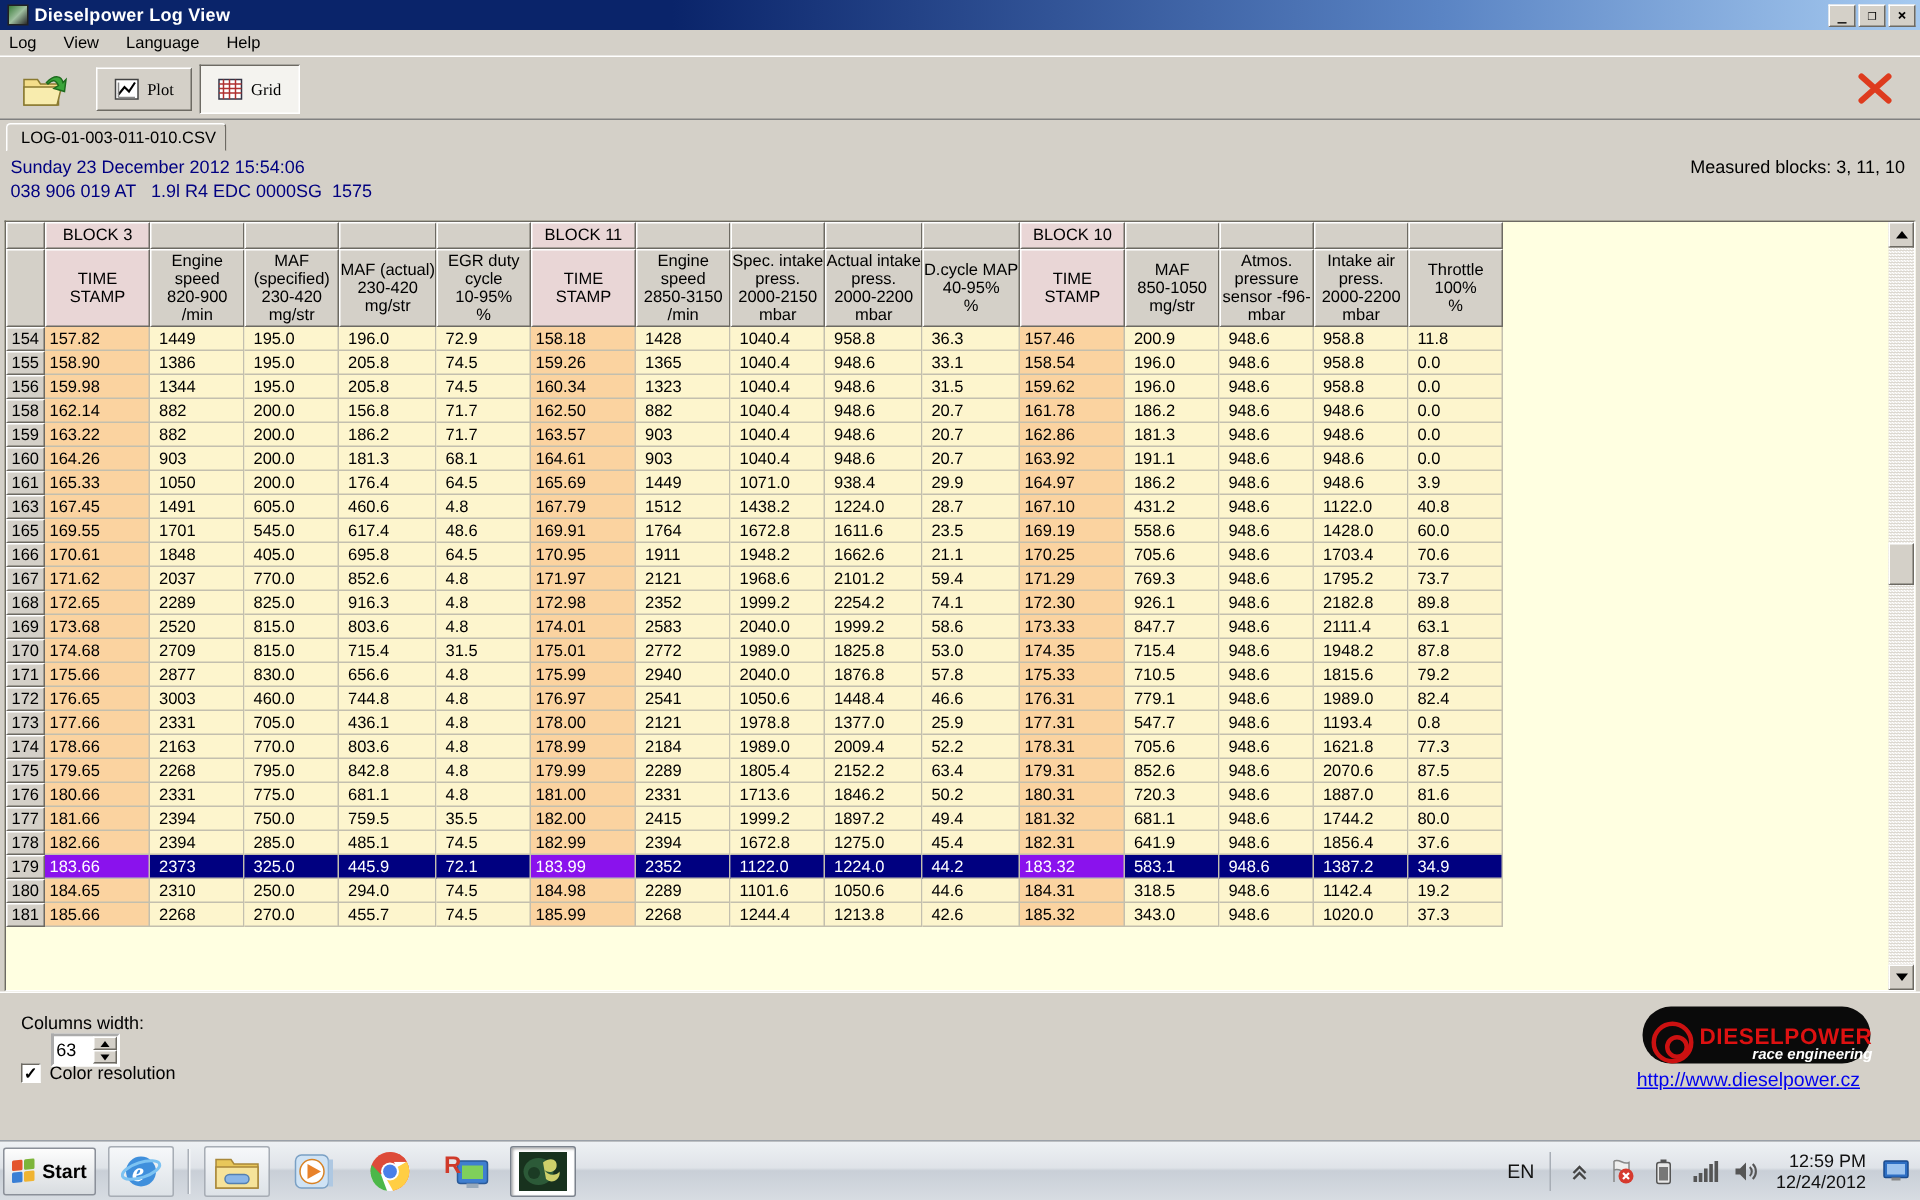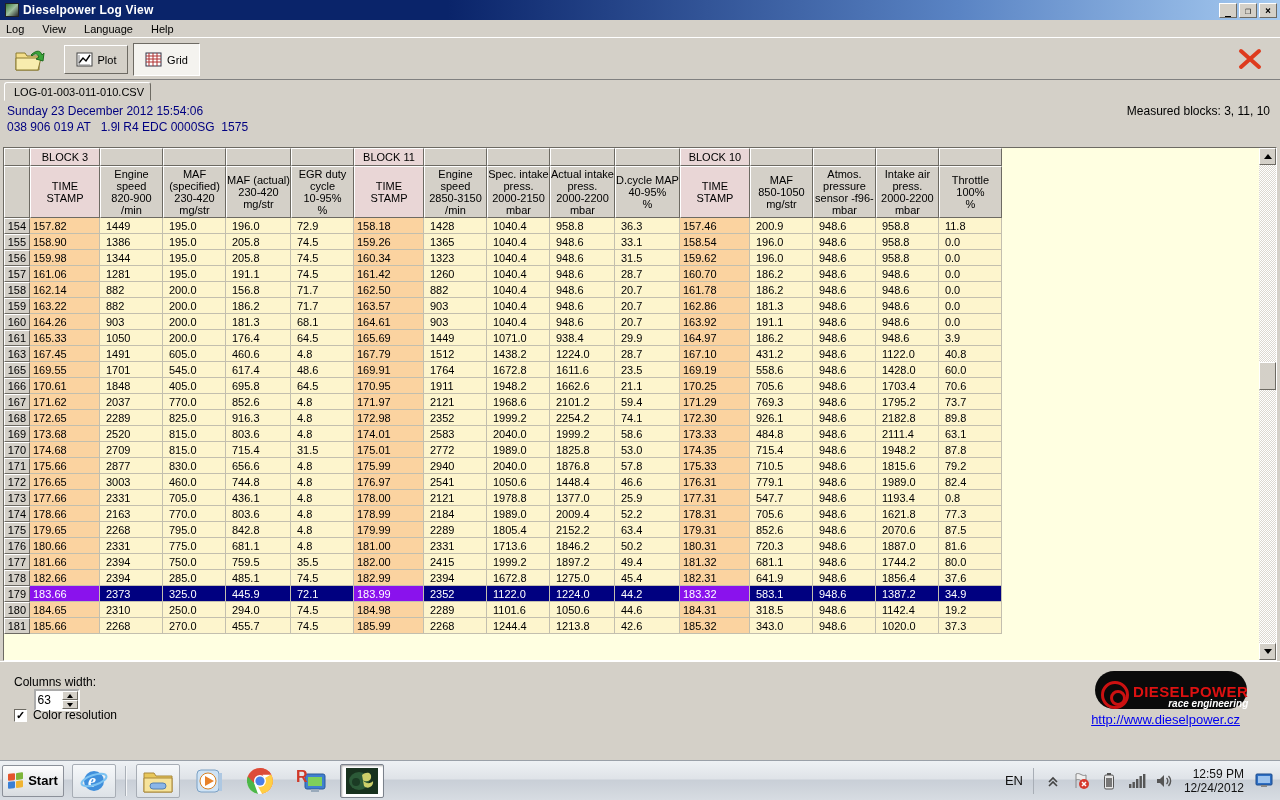--- a/index.html
+++ b/index.html
@@ -24,21 +24,21 @@
     display:flex; align-items:center; padding-left:6px; gap:18px; }
   .menuitem { color:#000; }
 
   
   .toolbar { position:absolute; top:37px; left:0; width:1280px; height:43px; background:#d4d0c8;
     border-top:1px solid #fff; border-bottom:1px solid #808080; }
   .tbtn { position:absolute; display:flex; align-items:center; justify-content:center; gap:5px; background:#d4d0c8; }
   .tbtn.open { left:8px; top:3px; width:44px; height:37px; }
   .tbtn.plot { left:64px; top:7px; width:64px; height:29px; }
   .tbtn.grid { left:133px; top:5px; width:67px; height:33px; background:#f4f3ef; }
-  .tbtn span { font-size:11px; }
+  .tbtn span { font-size:11px;font-family:Liberation Serif, serif; }
   .exitx { position:absolute; right:14px; top:6px; width:32px; height:30px; display:flex; align-items:center; justify-content:center; }
 
   
   .tabstrip { position:absolute; top:81px; left:0; width:1280px; height:20px; background:#d4d0c8; }
   .tab { position:absolute; left:4px; top:1px; height:19px; padding:3px 6px 0 9px; background:#d4d0c8;
     border:1px solid; border-color:#ffffff #6d6a63 transparent #ffffff; border-radius:3px 3px 0 0; color:#000; }
 
   
   .infobar { position:absolute; top:101px; left:0; width:1280px; height:45px; background:#d4d0c8; }
   .infoline { position:absolute; left:7px; color:#000080; white-space:pre; font-size:12px; }
@@ -347,38 +347,20 @@
           <td class="c data">1040.4</td>
           <td class="c data">948.6</td>
           <td class="c data">31.5</td>
           <td class="c time">159.62</td>
           <td class="c data">196.0</td>
           <td class="c data">948.6</td>
           <td class="c data">958.8</td>
           <td class="c data">0.0</td>
         </tr>
         <tr>
-          <td class="rn">157</td>
-          <td class="c time">161.06</td>
-          <td class="c data">1281</td>
-          <td class="c data">195.0</td>
-          <td class="c data">191.1</td>
-          <td class="c data">74.5</td>
-          <td class="c time">161.42</td>
-          <td class="c data">1260</td>
-          <td class="c data">1040.4</td>
-          <td class="c data">948.6</td>
-          <td class="c data">28.7</td>
-          <td class="c time">160.70</td>
-          <td class="c data">186.2</td>
-          <td class="c data">948.6</td>
-          <td class="c data">948.6</td>
-          <td class="c data">0.0</td>
-        </tr>
-        <tr>
           <td class="rn">158</td>
           <td class="c time">162.14</td>
           <td class="c data">882</td>
           <td class="c data">200.0</td>
           <td class="c data">156.8</td>
           <td class="c data">71.7</td>
           <td class="c time">162.50</td>
           <td class="c data">882</td>
           <td class="c data">1040.4</td>
           <td class="c data">948.6</td>
@@ -539,21 +521,21 @@
           <td class="c data">2520</td>
           <td class="c data">815.0</td>
           <td class="c data">803.6</td>
           <td class="c data">4.8</td>
           <td class="c time">174.01</td>
           <td class="c data">2583</td>
           <td class="c data">2040.0</td>
           <td class="c data">1999.2</td>
           <td class="c data">58.6</td>
           <td class="c time">173.33</td>
-          <td class="c data">484.8</td>
+          <td class="c data">847.7</td>
           <td class="c data">948.6</td>
           <td class="c data">2111.4</td>
           <td class="c data">63.1</td>
         </tr>
         <tr>
           <td class="rn">170</td>
           <td class="c time">174.68</td>
           <td class="c data">2709</td>
           <td class="c data">815.0</td>
           <td class="c data">715.4</td>

